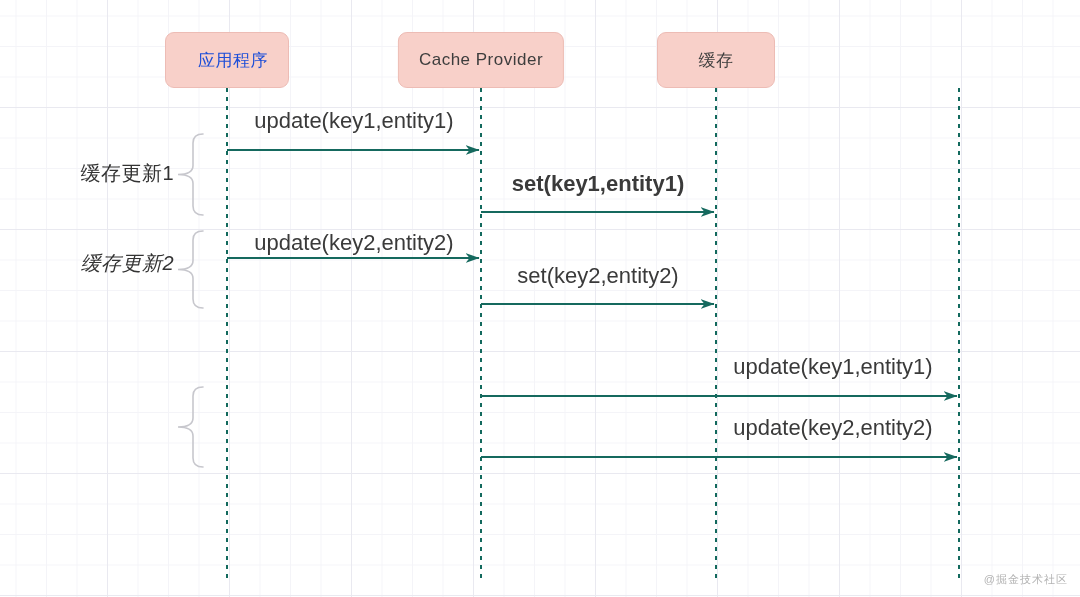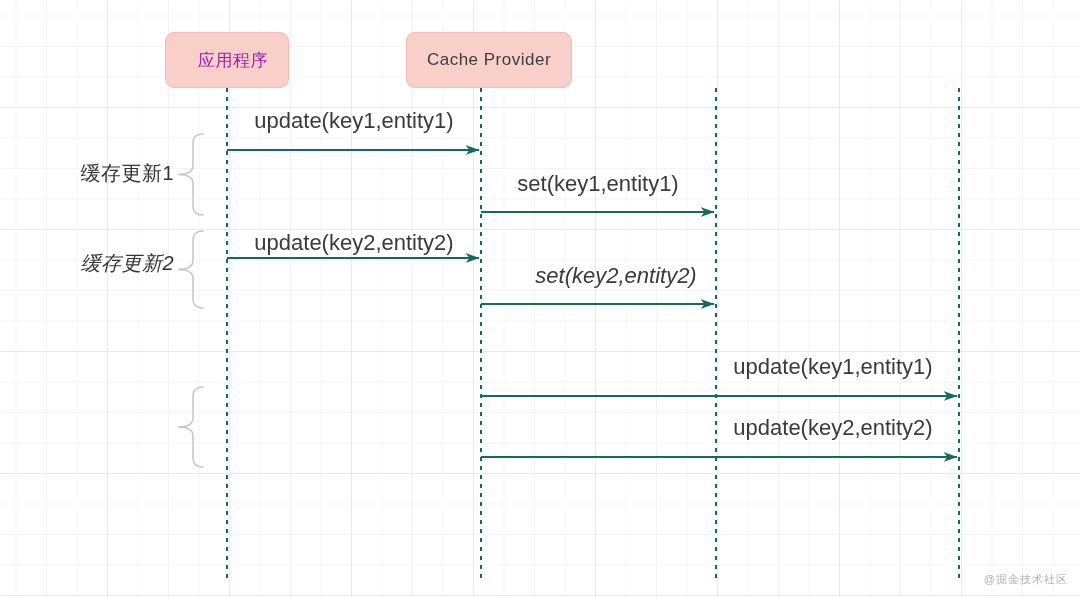--- a/index.html
+++ b/index.html
@@ -53,24 +53,25 @@
       <line x1="227" y1="150" x2="479" y2="150" stroke="#15695e" stroke-width="2" marker-end="url(#arrow)"></line>
       <line x1="481" y1="212" x2="714" y2="212" stroke="#15695e" stroke-width="2" marker-end="url(#arrow)"></line>
       <line x1="227" y1="258" x2="479" y2="258" stroke="#15695e" stroke-width="2" marker-end="url(#arrow)"></line>
       <line x1="481" y1="304" x2="714" y2="304" stroke="#15695e" stroke-width="2" marker-end="url(#arrow)"></line>
       <line x1="481" y1="396" x2="957" y2="396" stroke="#15695e" stroke-width="2" marker-end="url(#arrow)"></line>
       <line x1="481" y1="457" x2="957" y2="457" stroke="#15695e" stroke-width="2" marker-end="url(#arrow)"></line>
       <path d="M203,134 Q193,134 193,143 L193,165.5 Q193,174.5 178,174.5 Q193,174.5 193,183.5 L193,206 Q193,215 203,215" fill="none" stroke="#c7c7cd" stroke-width="1.6" stroke-linecap="round"></path>
       <path d="M203,231 Q193,231 193,240 L193,260.5 Q193,269.5 178,269.5 Q193,269.5 193,278.5 L193,299 Q193,308 203,308" fill="none" stroke="#c7c7cd" stroke-width="1.6" stroke-linecap="round"></path>
       <path d="M203,387 Q193,387 193,396 L193,418 Q193,427 178,427 Q193,427 193,436 L193,458 Q193,467 203,467" fill="none" stroke="#c7c7cd" stroke-width="1.6" stroke-linecap="round"></path>
     </svg>
-<div class="actor" style="left: 227px; background: rgb(248, 208, 201); border: 1px solid rgb(237, 188, 181); color: #a21caf; padding-left: 32px;">应用程序</div>
-    <div class="actor" style="left: 481px; background: rgb(248, 208, 201); border: 1px solid rgb(237, 188, 181); color: rgb(61, 61, 61); margin-left: 8px;">Cache Provider</div>
+<div class="actor" style="left: 227px; background: rgb(248, 208, 201); border: 1px solid rgb(237, 188, 181); color: #1d4ed8; padding-left: 32px;">应用程序</div>
+    <div class="actor" style="left: 481px; background: rgb(248, 208, 201); border: 1px solid rgb(237, 188, 181); color: rgb(61, 61, 61);">Cache Provider</div>
+    <div class="actor" style="left: 716px; background: rgb(248, 208, 201); border: 1px solid rgb(237, 188, 181); color: rgb(61, 61, 61);">缓存</div>
     <div class="msg-label" style="left: 354px; top: 121px; color: rgb(58, 58, 58);">update(key1,entity1)</div>
-    <div class="msg-label" style="left: 598px; top: 184px; color: rgb(58, 58, 58);">set(key1,entity1)</div>
+    <div class="msg-label" style="left: 598px; top: 184px; color: rgb(58, 58, 58); font-weight: bold;">set(key1,entity1)</div>
     <div class="msg-label" style="left: 354px; top: 243px; color: rgb(58, 58, 58);">update(key2,entity2)</div>
-    <div class="msg-label" style="left: 616px; top: 276px; color: rgb(58, 58, 58); font-style: italic;">set(key2,entity2)</div>
+    <div class="msg-label" style="left: 598px; top: 276px; color: rgb(58, 58, 58);">set(key2,entity2)</div>
     <div class="msg-label" style="left: 833px; top: 367px; color: rgb(58, 58, 58);">update(key1,entity1)</div>
     <div class="msg-label" style="left: 833px; top: 428px; color: rgb(58, 58, 58);">update(key2,entity2)</div>
     <div class="group-label" style="left: 174px; top: 173px; color: rgb(51, 51, 51);">缓存更新1</div>
     <div class="group-label" style="left: 174px; top: 263px; color: rgb(51, 51, 51); font-style: italic;">缓存更新2</div>
     <div class="watermark" style="color: rgb(179, 179, 179); margin-top: 47px;">@掘金技术社区</div>
   </div>
 
 </body></html>

